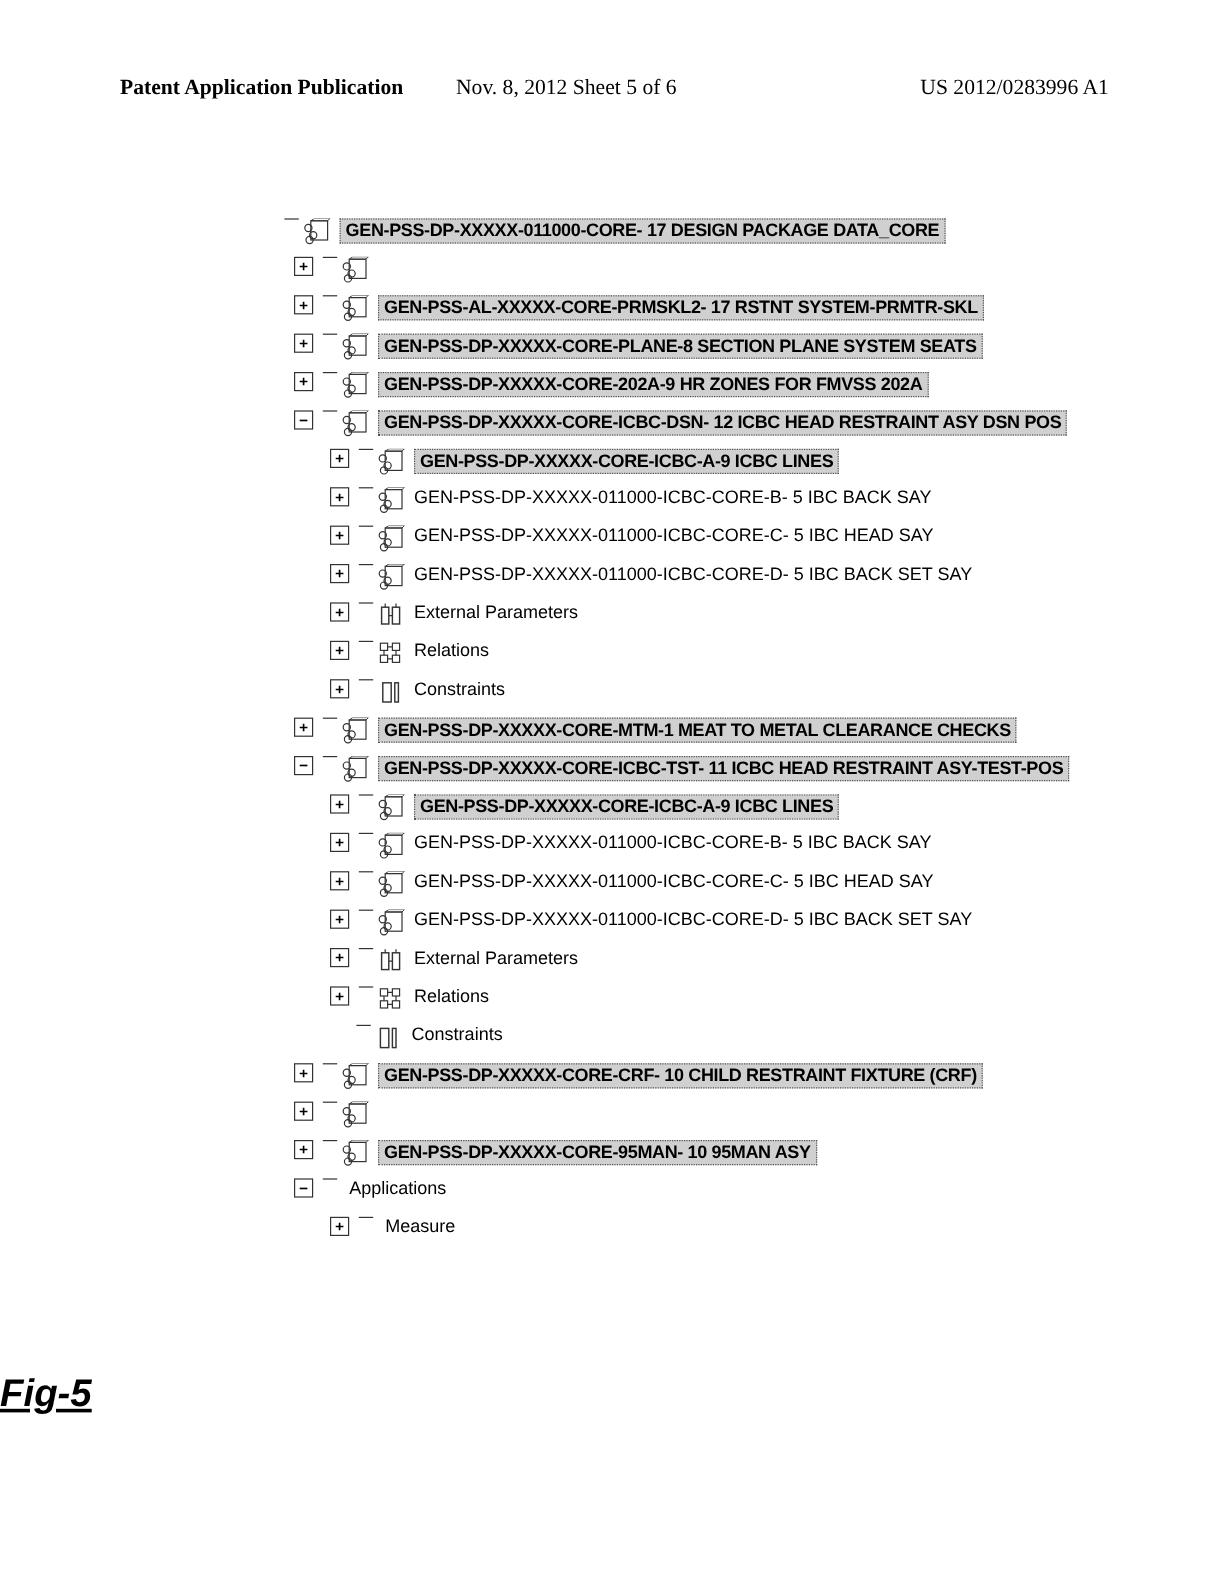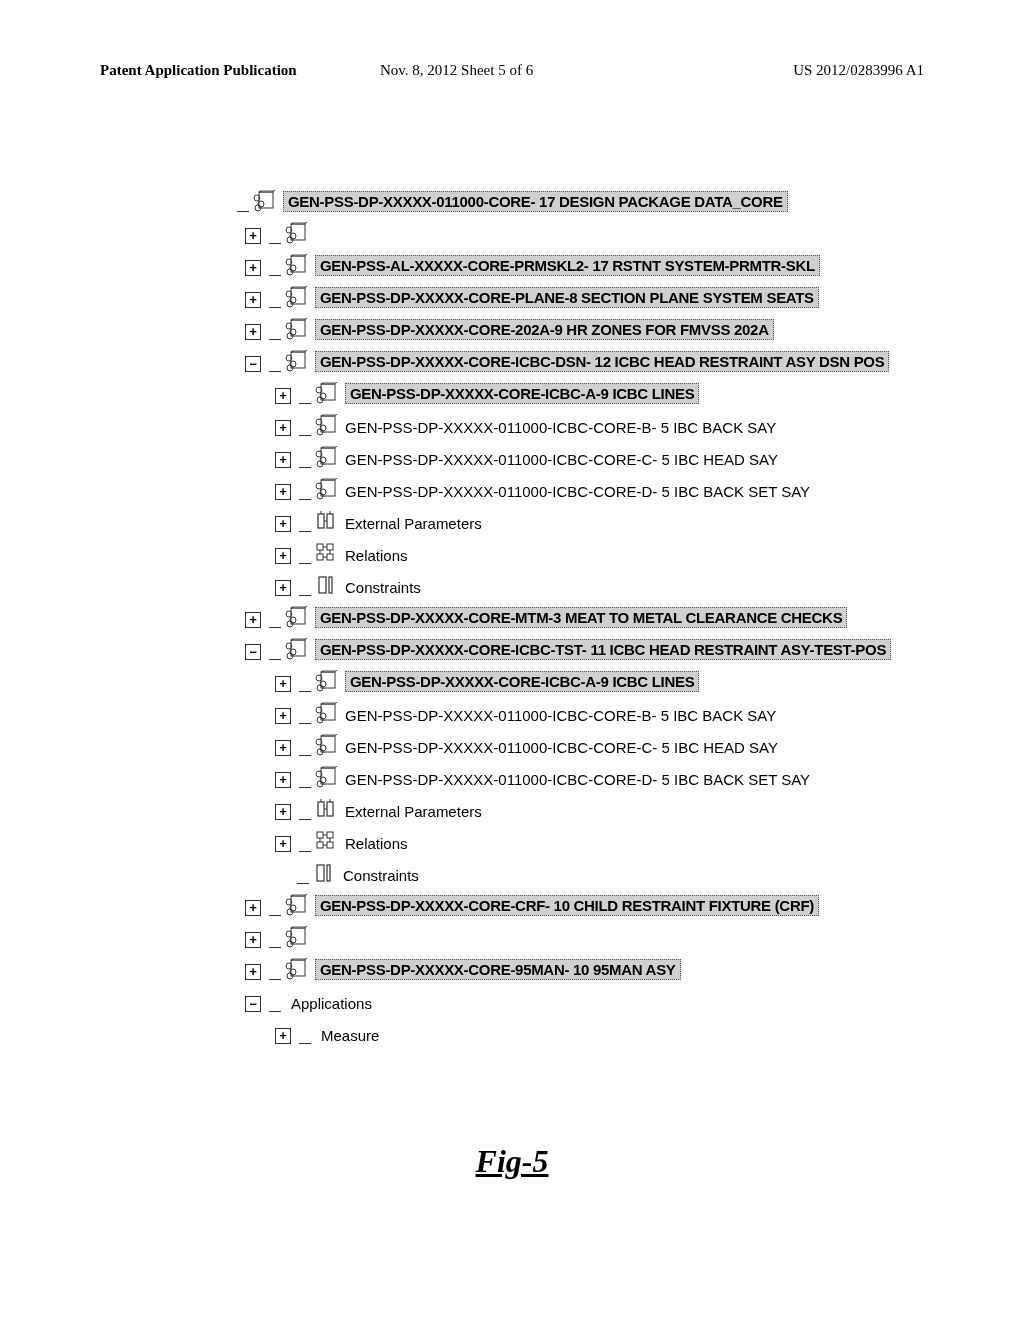--- a/index.html
+++ b/index.html
@@ -16,21 +16,21 @@
     height: 1320px;
     position: relative;
   }
   .header {
     position: absolute;
     top: 62px;
     left: 0;
     right: 0;
     padding: 0 100px;
     font-family: "Times New Roman", serif;
-    font-size: 15px;
+    font-size: 18px;
   }
   .header-left {
     font-weight: bold;
   }
   .header-mid {
     position: absolute;
     left: 380px;
     top: 0;
   }
   .header-right {
@@ -40,21 +40,21 @@
   }
   .tree {
     position: absolute;
     top: 180px;
     left: 215px;
     font-size: 15px;
     font-family: Arial, sans-serif;
   }
   .node {
     display: flex;
-    align-items: flex-end;
+    align-items: flex-start;
     margin: 2px 0;
     height: 30px;
     position: relative;
   }
   .indent-0 { margin-left: 0; }
   .indent-1 { margin-left: 30px; }
   .indent-2 { margin-left: 60px; }
   .expander {
     width: 14px;
     height: 14px;
@@ -117,22 +117,22 @@
     letter-spacing: -0.3px;
   }
   .label.plain {
     font-weight: normal;
   }
   .fig-label {
     position: absolute;
     bottom: 140px;
     left: 0;
     right: 0;
-    text-align: center;
-    font-family: Liberation Serif, serif;
+    text-align: left;
+    font-family: Liberation Sans, sans-serif;
     font-size: 32px;
     font-style: italic;
     font-weight: bold;
     text-decoration: underline;
   }
 </style>
 </head>
 <body>
 
 <div class="page">
@@ -323,21 +323,21 @@
         <span class="connector"></span>
         <span class="icon-asm">
           <svg width="24" height="22" viewBox="0 0 24 22">
             <rect x="6" y="2" width="14" height="16" fill="none" stroke="#333" stroke-width="1"></rect>
             <path d="M6 2 L9 0 L22 0 L20 2 Z" fill="none" stroke="#333" stroke-width="0.8"></path>
             <circle cx="4" cy="8" r="3" fill="none" stroke="#333" stroke-width="1"></circle>
             <circle cx="8" cy="14" r="3" fill="none" stroke="#333" stroke-width="1"></circle>
             <circle cx="5" cy="18" r="3" fill="none" stroke="#333" stroke-width="1"></circle>
           </svg>
         </span>
-        <span class="label shaded">GEN-PSS-DP-XXXXX-CORE-MTM-3 MEAT TO METAL CLEARANCE CHECKS</span>
+        <span class="label shaded">GEN-PSS-DP-XXXXX-CORE-MTM-1 MEAT TO METAL CLEARANCE CHECKS</span>
       </div>
       <div class="node indent-1">
         <span class="expander">−</span>
         <span class="connector"></span>
         <span class="icon-asm">
           <svg width="24" height="22" viewBox="0 0 24 22">
             <rect x="6" y="2" width="14" height="16" fill="none" stroke="#333" stroke-width="1"></rect>
             <path d="M6 2 L9 0 L22 0 L20 2 Z" fill="none" stroke="#333" stroke-width="0.8"></path>
             <circle cx="4" cy="8" r="3" fill="none" stroke="#333" stroke-width="1"></circle>
             <circle cx="8" cy="14" r="3" fill="none" stroke="#333" stroke-width="1"></circle>

